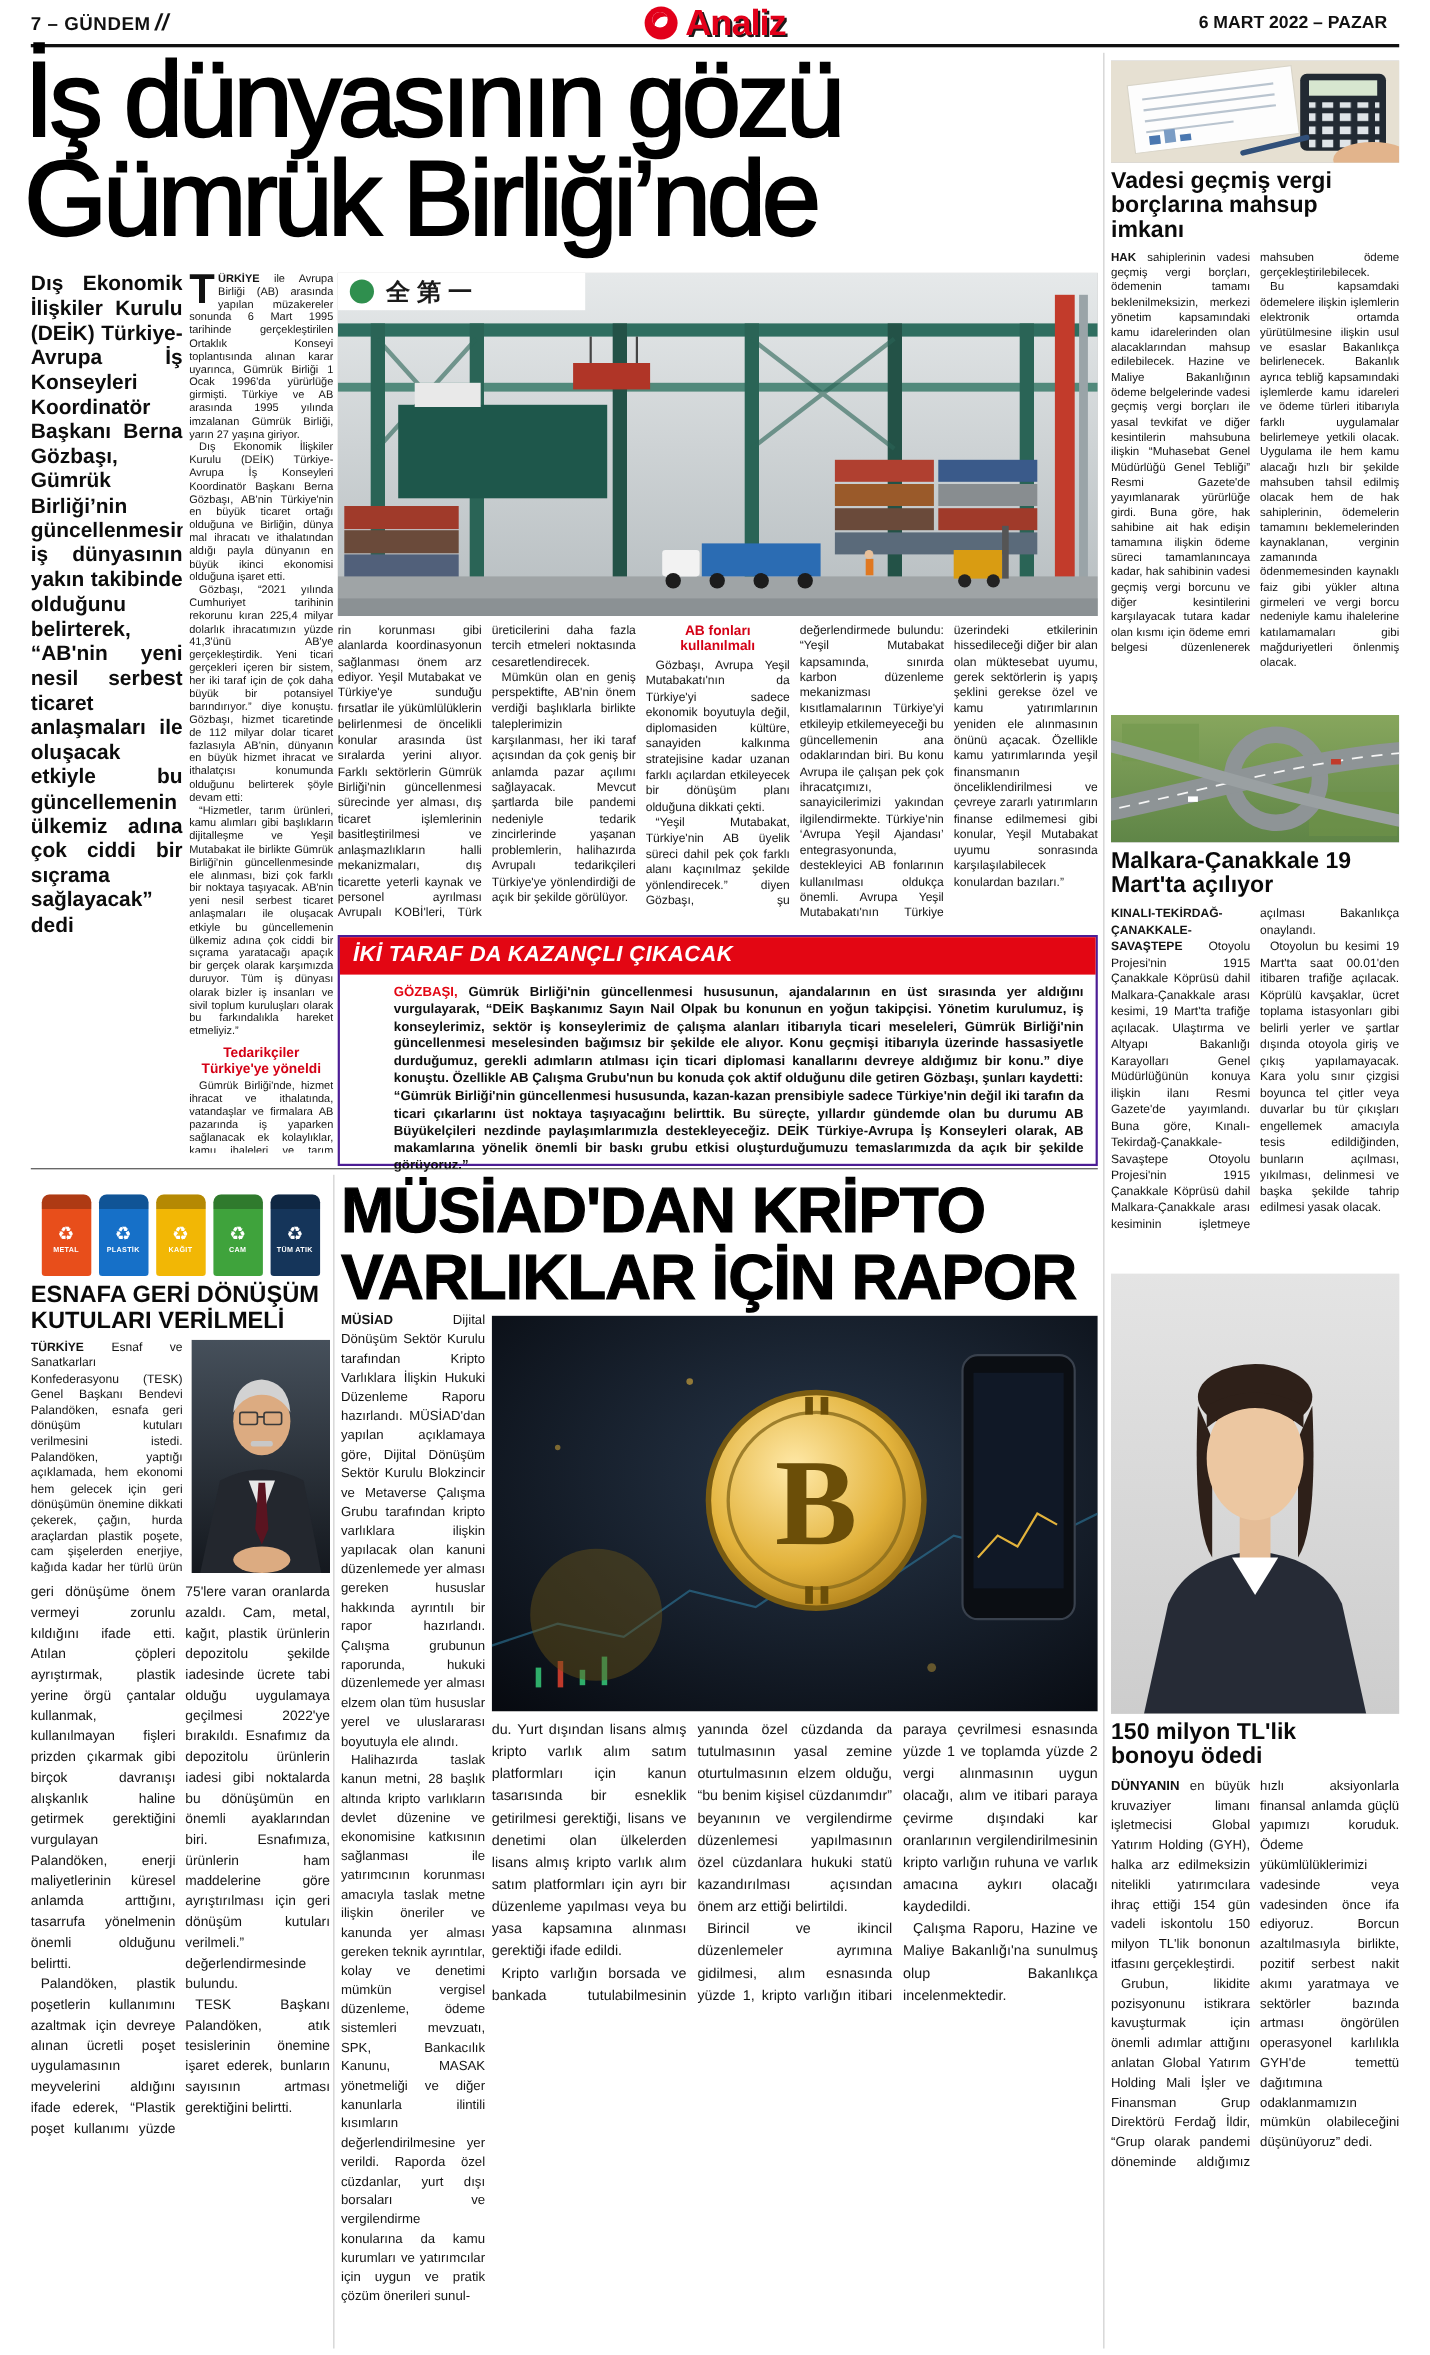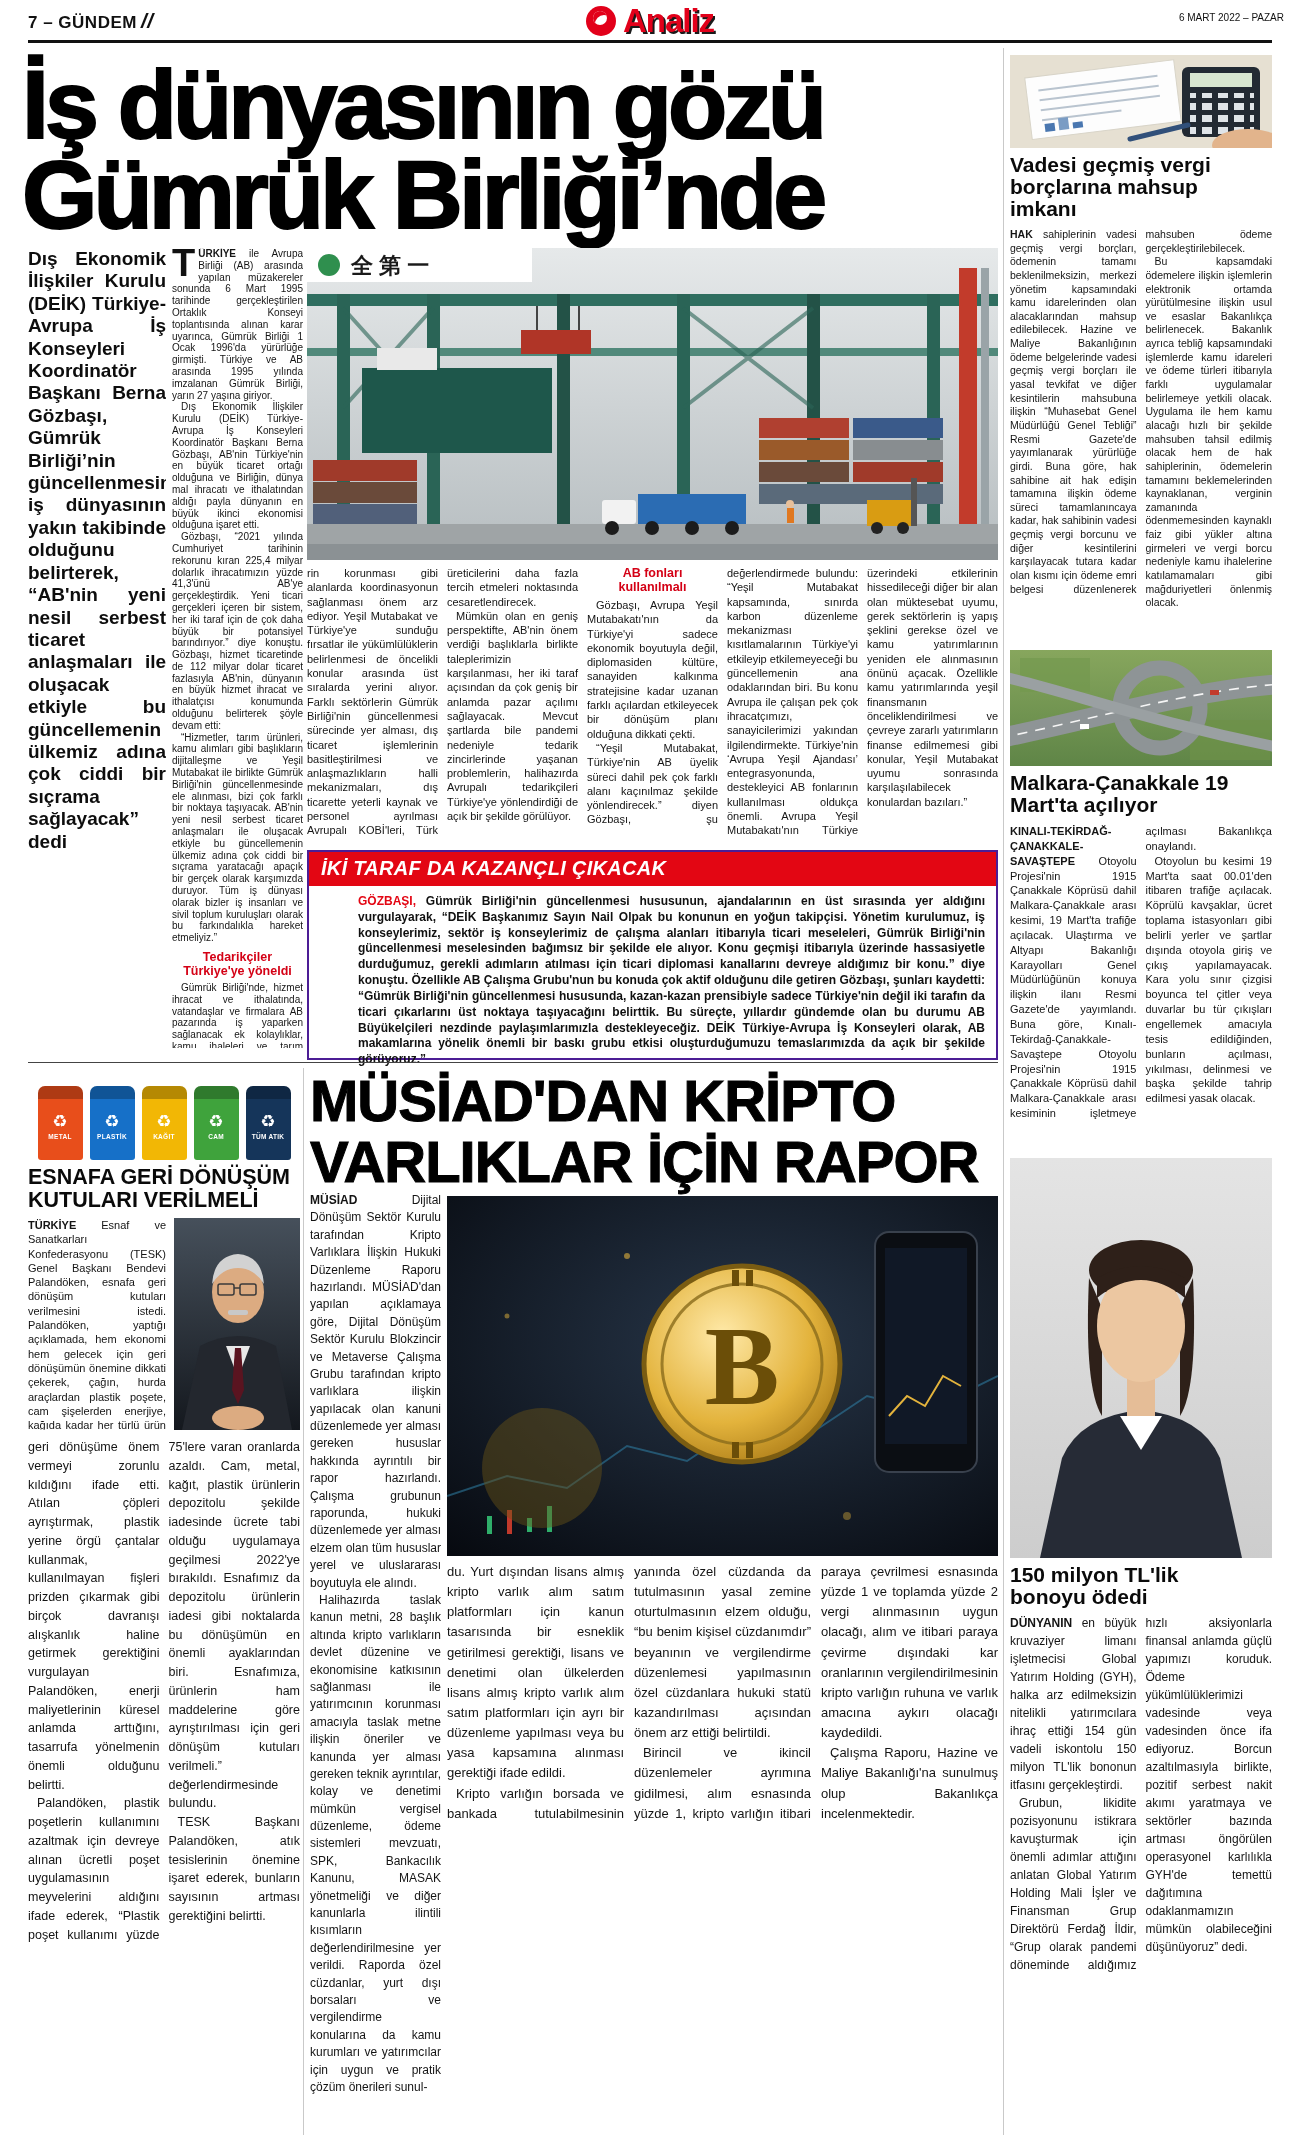--- a/index.html
+++ b/index.html
@@ -12,25 +12,25 @@
   
   #hdr-section{left:28px;top:9px;font-size:17px;font-weight:700;color:#111;letter-spacing:.5px;}
   #hdr-section .mark{font-style:italic;font-weight:700;font-size:21px;margin-left:4px;}
   #masthead{left:0;right:0;top:2px;text-align:center;}
   #masthead .wrap{display:inline-flex;align-items:center;gap:7px;}
   .logo-disc{width:30px;height:30px;border-radius:50%;background:#e2001a;position:relative;display:inline-block;}
   .logo-disc::after{content:"";position:absolute;left:7px;top:5px;width:14px;height:14px;border-radius:50%;
         background:#fff;box-shadow:4px 6px 0 -2px #e2001a inset;}
   .wordmark{font-size:33px;font-weight:700;color:#e2001a;letter-spacing:-1px;
         text-shadow:2px 2px 0 #1a1a1a;}
-  #hdr-date{right:16px;top:12px;font-size:10px;font-weight:400;color:#111;}
+  #hdr-date{right:39px;top:12px;font-size:16px;font-weight:700;color:#111;}
   #hdr-rule{left:28px;top:40px;width:1244px;height:3px;background:#111;}
 
   
-  #headline{left:22px;top:60px;width:985px;font-weight:700;color:#000;
+  #headline{left:22px;top:46px;width:985px;font-weight:400;color:#000;
         font-size:97px;line-height:.93;letter-spacing:-4px;-webkit-text-stroke:2px #000;}
 
   
   .news{text-align:justify;color:#141414;overflow:hidden;hyphens:auto;}
   .news p{margin:0;text-indent:9px;}
   .news p.cont{text-indent:0;}
   b.lw{font-weight:700;}
   .subhead{color:#d40015;font-weight:700;font-size:12.5px;line-height:1.12;text-align:center;
         margin:6px 0 4px;text-indent:0;break-inside:avoid;}
   .dropcap{float:left;font-size:38px;line-height:31px;font-weight:700;padding:0 3px 0 0;color:#111;}

